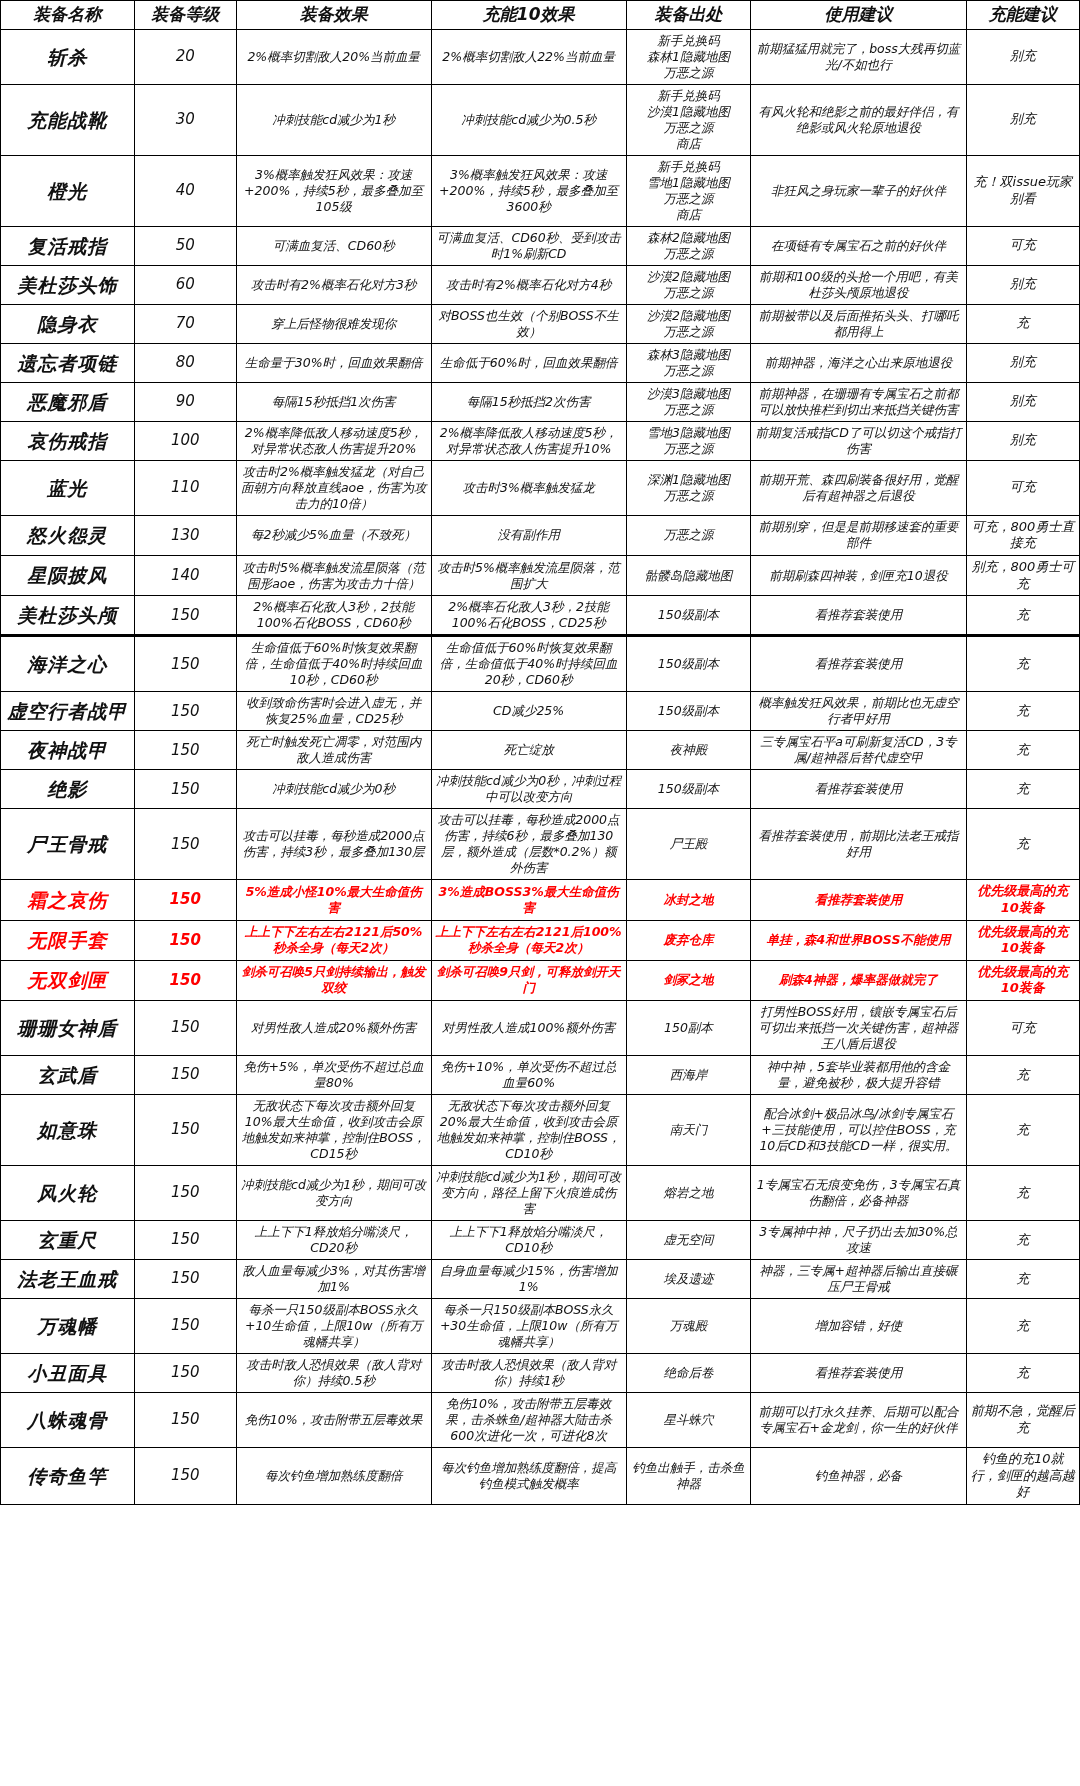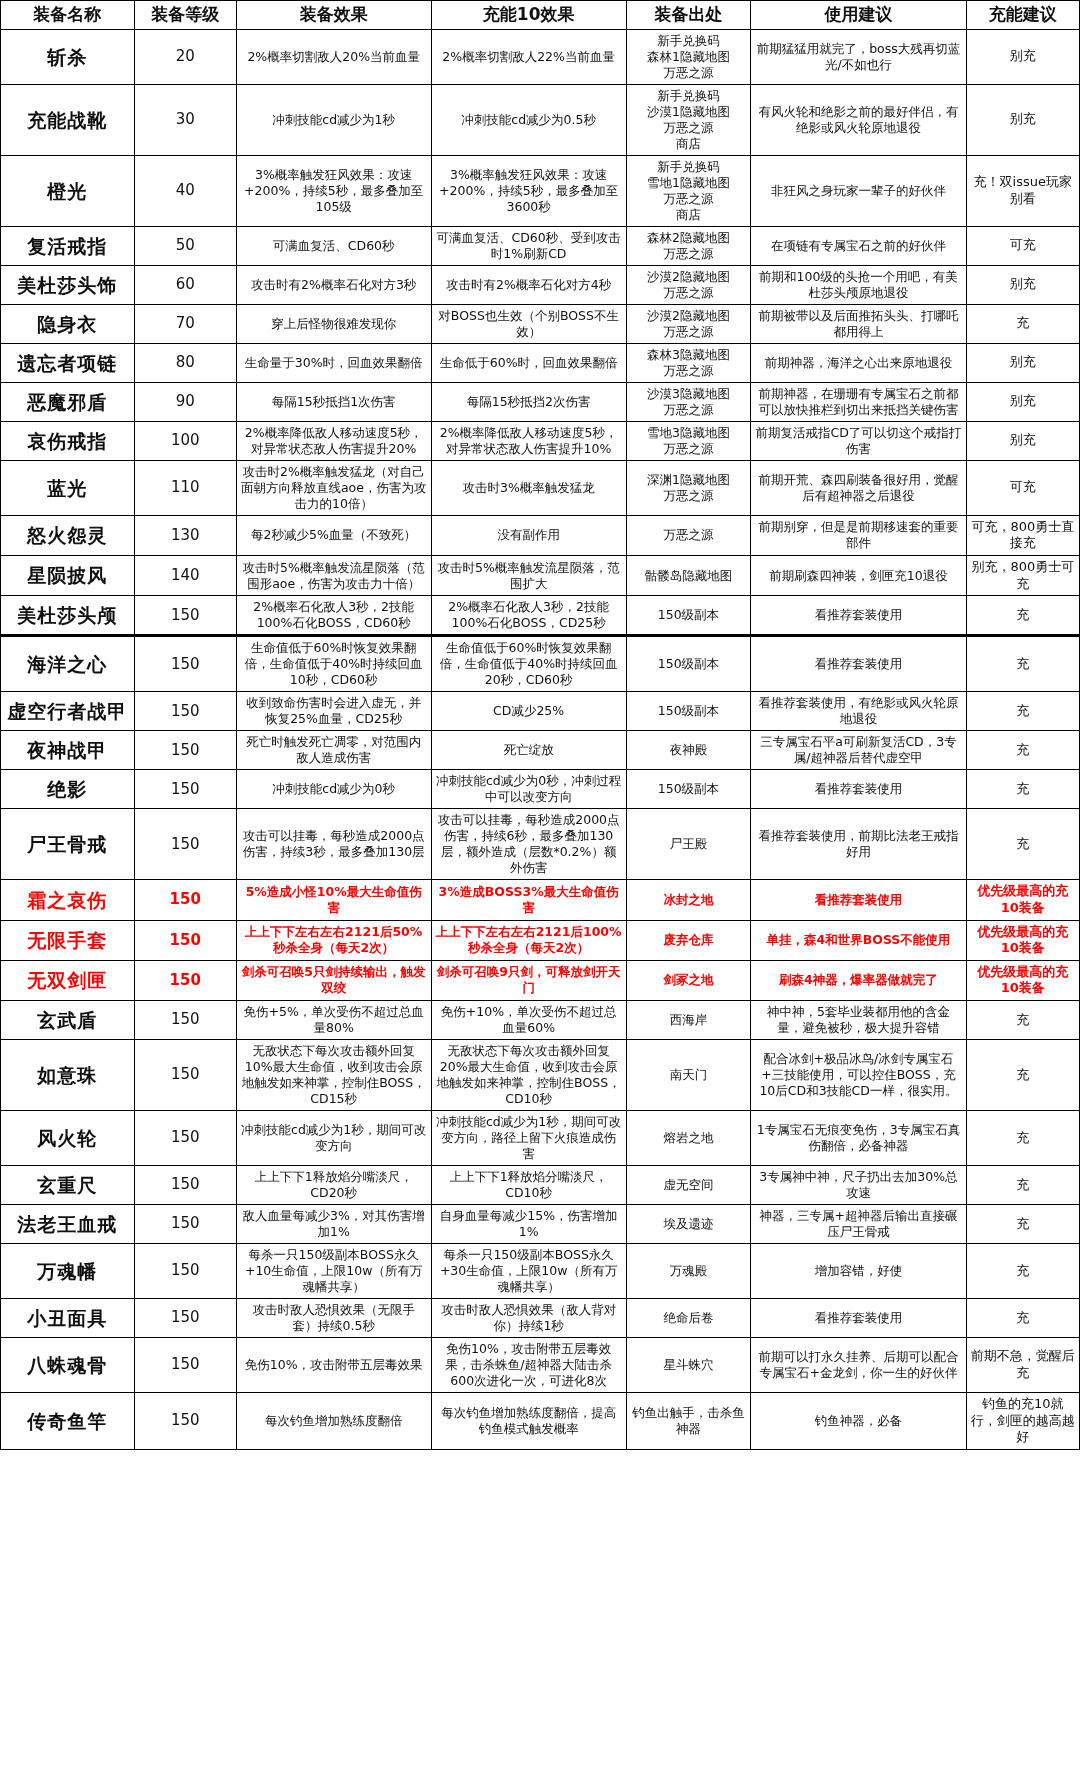--- a/index.html
+++ b/index.html
@@ -8,20 +8,21 @@
     padding: 0;
     background: #ffffff;
   }
   body {
     font-family: "DejaVu Sans", "Liberation Sans", sans-serif;
     color: #111111;
   }
   #sheet {
     width: 948px;
     position: relative;
+    font-style: italic;
   }
   table.equip {
     border-collapse: collapse;
     width: 1080px;
     table-layout: fixed;
   }
   table.equip td, table.equip th {
     border: 1px solid #000000;
     text-align: center;
     vertical-align: middle;
@@ -231,21 +232,21 @@
           <td class="src">150级副本</td>
           <td class="advice">看推荐套装使用</td>
           <td class="charge">充</td>
         </tr>
         <tr>
           <td class="name">虚空行者战甲</td>
           <td class="level">150</td>
           <td class="eff">收到致命伤害时会进入虚无，并恢复25%血量，CD25秒</td>
           <td class="eff10">CD减少25%</td>
           <td class="src">150级副本</td>
-          <td class="advice">看推荐套装使用，有绝影或风火轮原地退役</td>
+          <td class="advice">概率触发狂风效果，前期比也无虚空行者甲好用</td>
           <td class="charge">充</td>
         </tr>
         <tr>
           <td class="name">夜神战甲</td>
           <td class="level">150</td>
           <td class="eff">死亡时触发死亡凋零，对范围内敌人造成伤害</td>
           <td class="eff10">死亡绽放</td>
           <td class="src">夜神殿</td>
           <td class="advice">三专属宝石平a可刷新复活CD，3专属/超神器后替代虚空甲</td>
           <td class="charge">充</td>
@@ -289,20 +290,29 @@
         <tr class="red">
           <td class="name">无双剑匣</td>
           <td class="level">150</td>
           <td class="eff">剑杀可召唤5只剑持续输出，触发双绞</td>
           <td class="eff10">剑杀可召唤9只剑，可释放剑开天门</td>
           <td class="src">剑冢之地</td>
           <td class="advice">刷森4神器，爆率器做就完了</td>
           <td class="charge">优先级最高的充10装备</td>
         </tr>
         <tr>
+          <td class="name">珊珊女神盾</td>
+          <td class="level">150</td>
+          <td class="eff">对男性敌人造成20%额外伤害</td>
+          <td class="eff10">对男性敌人造成100%额外伤害</td>
+          <td class="src">150副本</td>
+          <td class="advice">打男性BOSS好用，镶嵌专属宝石后可切出来抵挡一次关键伤害，超神器王八盾后退役</td>
+          <td class="charge">可充</td>
+        </tr>
+        <tr>
           <td class="name">玄武盾</td>
           <td class="level">150</td>
           <td class="eff">免伤+5%，单次受伤不超过总血量80%</td>
           <td class="eff10">免伤+10%，单次受伤不超过总血量60%</td>
           <td class="src">西海岸</td>
           <td class="advice">神中神，5套毕业装都用他的含金量，避免被秒，极大提升容错</td>
           <td class="charge">充</td>
         </tr>
         <tr>
           <td class="name">如意珠</td>
@@ -345,21 +355,21 @@
           <td class="level">150</td>
           <td class="eff">每杀一只150级副本BOSS永久+10生命值，上限10w（所有万魂幡共享）</td>
           <td class="eff10">每杀一只150级副本BOSS永久+30生命值，上限10w（所有万魂幡共享）</td>
           <td class="src">万魂殿</td>
           <td class="advice">增加容错，好使</td>
           <td class="charge">充</td>
         </tr>
         <tr>
           <td class="name">小丑面具</td>
           <td class="level">150</td>
-          <td class="eff">攻击时敌人恐惧效果（无限手套）持续0.5秒</td>
+          <td class="eff">攻击时敌人恐惧效果（敌人背对你）持续0.5秒</td>
           <td class="eff10">攻击时敌人恐惧效果（敌人背对你）持续1秒</td>
           <td class="src">绝命后卷</td>
           <td class="advice">看推荐套装使用</td>
           <td class="charge">充</td>
         </tr>
         <tr>
           <td class="name">八蛛魂骨</td>
           <td class="level">150</td>
           <td class="eff">免伤10%，攻击附带五层毒效果</td>
           <td class="eff10">免伤10%，攻击附带五层毒效果，击杀蛛鱼/超神器大陆击杀600次进化一次，可进化8次</td>

